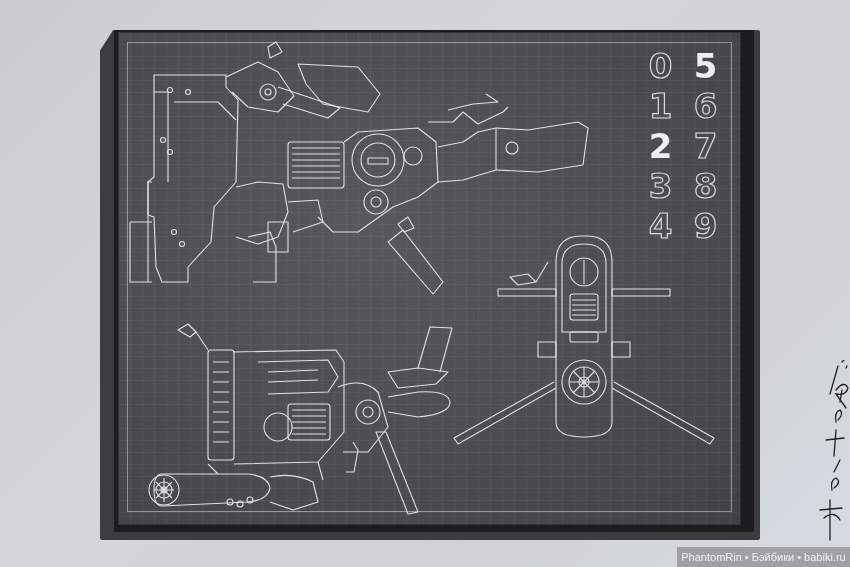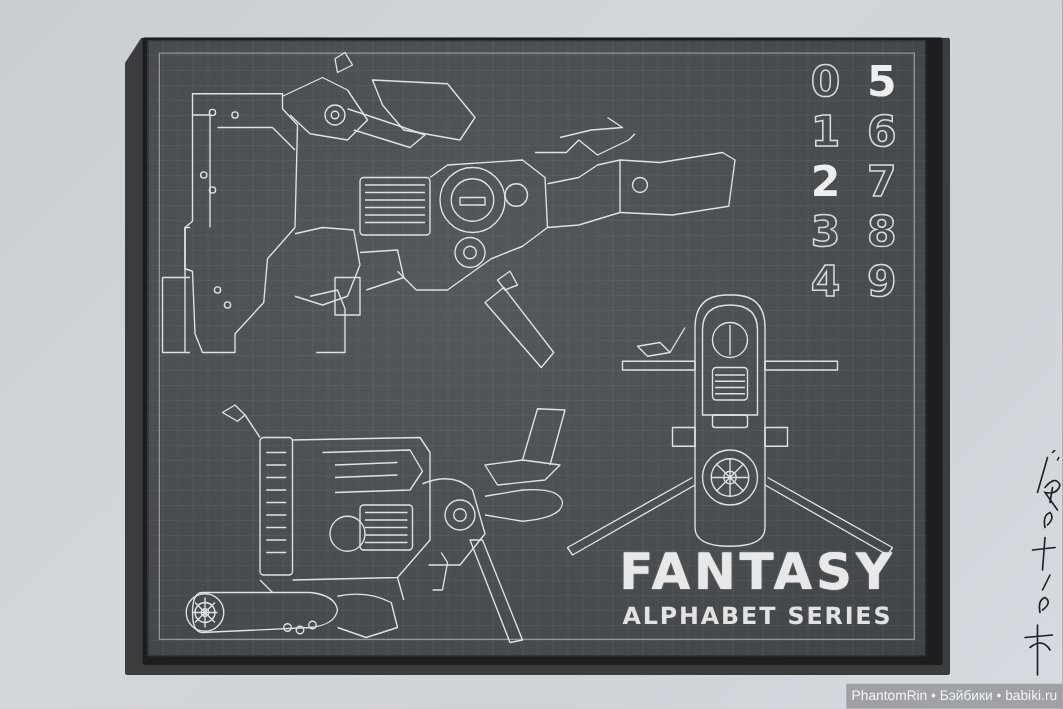--- a/index.html
+++ b/index.html
@@ -179,24 +179,20 @@
       <span class="digit solid">2</span>
       <span class="digit">3</span>
       <span class="digit">4</span>
       <span class="digit solid">5</span>
       <span class="digit">6</span>
       <span class="digit">7</span>
       <span class="digit">8</span>
       <span class="digit">9</span>
     </div>
 
-    <div class="title-wrap">
-      <div class="title">FANTASY</div>
-      <div class="subtitle">ALPHABET SERIES</div>
-    </div>
   </div>
 
   <svg class="signature" viewBox="0 0 60 185" fill="none" stroke="#1e1f22" stroke-width="1.3" stroke-linecap="round">
     <path d="M40 180 L40 140 M30 150 L52 148 M34 158 Q44 150 50 160"></path>
     <path d="M42 130 Q40 120 46 118 Q52 122 44 128 M44 112 L50 100"></path>
     <path d="M44 96 L46 70 M36 80 L54 78"></path>
     <path d="M46 62 Q44 52 50 50 Q54 54 48 60 M50 42 L52 30"></path>
     <path d="M46 30 Q54 20 58 28 Q56 36 46 34 L56 48 M40 34 L48 6"></path>
     <path d="M52 2 L54 0 M56 8 L57 6"></path>
   </svg>

